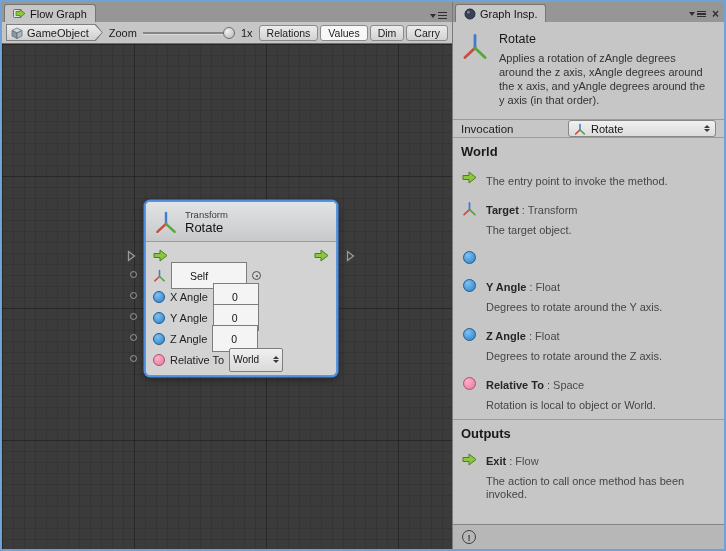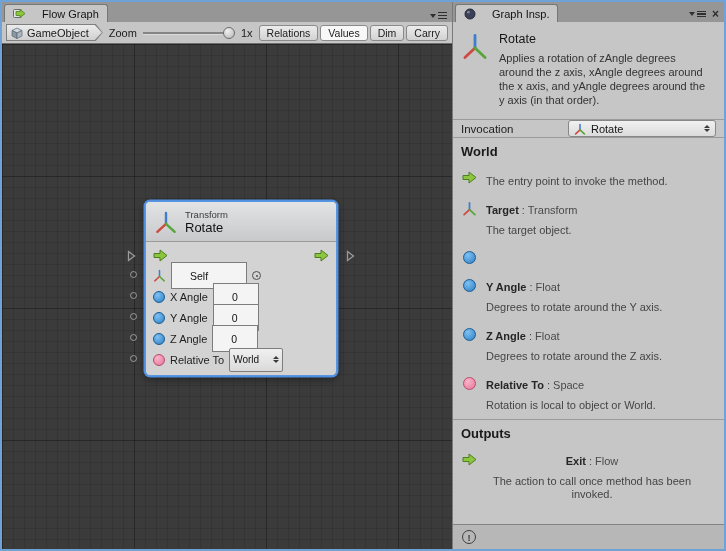--- a/index.html
+++ b/index.html
@@ -1,21 +1,21 @@
 <!DOCTYPE html>
 <html style="--window_border: #6FA3D8; --panel_bg: #c6c6c6; --graph_bg: #3b3b3b; --selection_blue: #4f8fe0; --flow_green: #8CC63F; --float_blue: #3E97E0; --space_pink: #F285A5;"><head>
 <meta charset="utf-8">
 <style>
   * { margin:0; padding:0; box-sizing:border-box; }
   body { font-family:"Liberation Sans", sans-serif; background:#555; }
   .window { width:726px; height:551px; border:2px solid var(--window_border,#6FA3D8); display:flex; background:var(--panel_bg,#c6c6c6); overflow:hidden; }
 
   
   .tabbar { height:20px; background:#969696; display:flex; align-items:flex-end; padding:0 0 0 2px; position:relative; flex:none; }
-  .tab { height:18px; background:#c6c6c6; border:1px solid #767676; border-bottom:none; border-radius:3px 3px 0 0; display:flex; align-items:center; gap:16px; padding:0 8px; font-size:11px; color:#141414;justify-content:space-between; }
+  .tab { height:18px; background:#c6c6c6; border:1px solid #767676; border-bottom:none; border-radius:3px 3px 0 0; display:flex; align-items:center; gap:4px; padding:0 8px; font-size:11px; color:#141414;justify-content:space-between; }
   .tabbar-right { margin-left:auto; display:flex; align-items:center; gap:6px; padding:0 5px 3px 0; }
   .burger { display:flex; align-items:center; gap:2px; cursor:pointer; }
   .burger .bars { display:flex; flex-direction:column; gap:1.5px; }
   .burger .bars i { display:block; width:9px; height:1.3px; background:#2f2f2f; }
   .tri-down-s { width:0; height:0; border-left:3px solid transparent; border-right:3px solid transparent; border-top:4px solid #2f2f2f; }
   .tri-up-xs { width:0; height:0; border-left:3px solid transparent; border-right:3px solid transparent; border-bottom:3.5px solid #3a3a3a; margin-bottom:1px; }
   .tri-down-xs { width:0; height:0; border-left:3px solid transparent; border-right:3px solid transparent; border-top:3.5px solid #3a3a3a; }
   .close-x { font-size:12px; font-weight:bold; color:#2e2e2e; line-height:10px; cursor:pointer; }
   .divider { height:1px; background:#9b9b9b; flex:none; }
   .sep { white-space:pre; }
@@ -360,21 +360,21 @@
       <div class="divider"></div>
 
       <div class="section-h">Outputs</div>
 
       <div class="insp-item">
         <span class="pi-ico">
           <svg width="15" height="13" viewBox="0 0 15 13">
               <path d="M1 4.5 H7 V1 L14 6.5 L7 12 V8.5 H1 Z" style="fill:var(--flow_green,#8CC63F);stroke:#4e7f1e;stroke-width:1"></path>
             </svg>
         </span>
-        <div style="width:212px;text-align:center;">
+        <div style="width:212px;">
           <div><span class="pi-name">Exit</span><span class="pi-type sep"> : </span><span class="pi-type">Flow</span></div>
           <div class="pi-desc">The action to call once method has been invoked.</div>
         </div>
       </div>
 
       <div class="warn-wrap">
         <div class="warn-box">
           <span class="warn-icon">!</span>
 
         </div>

